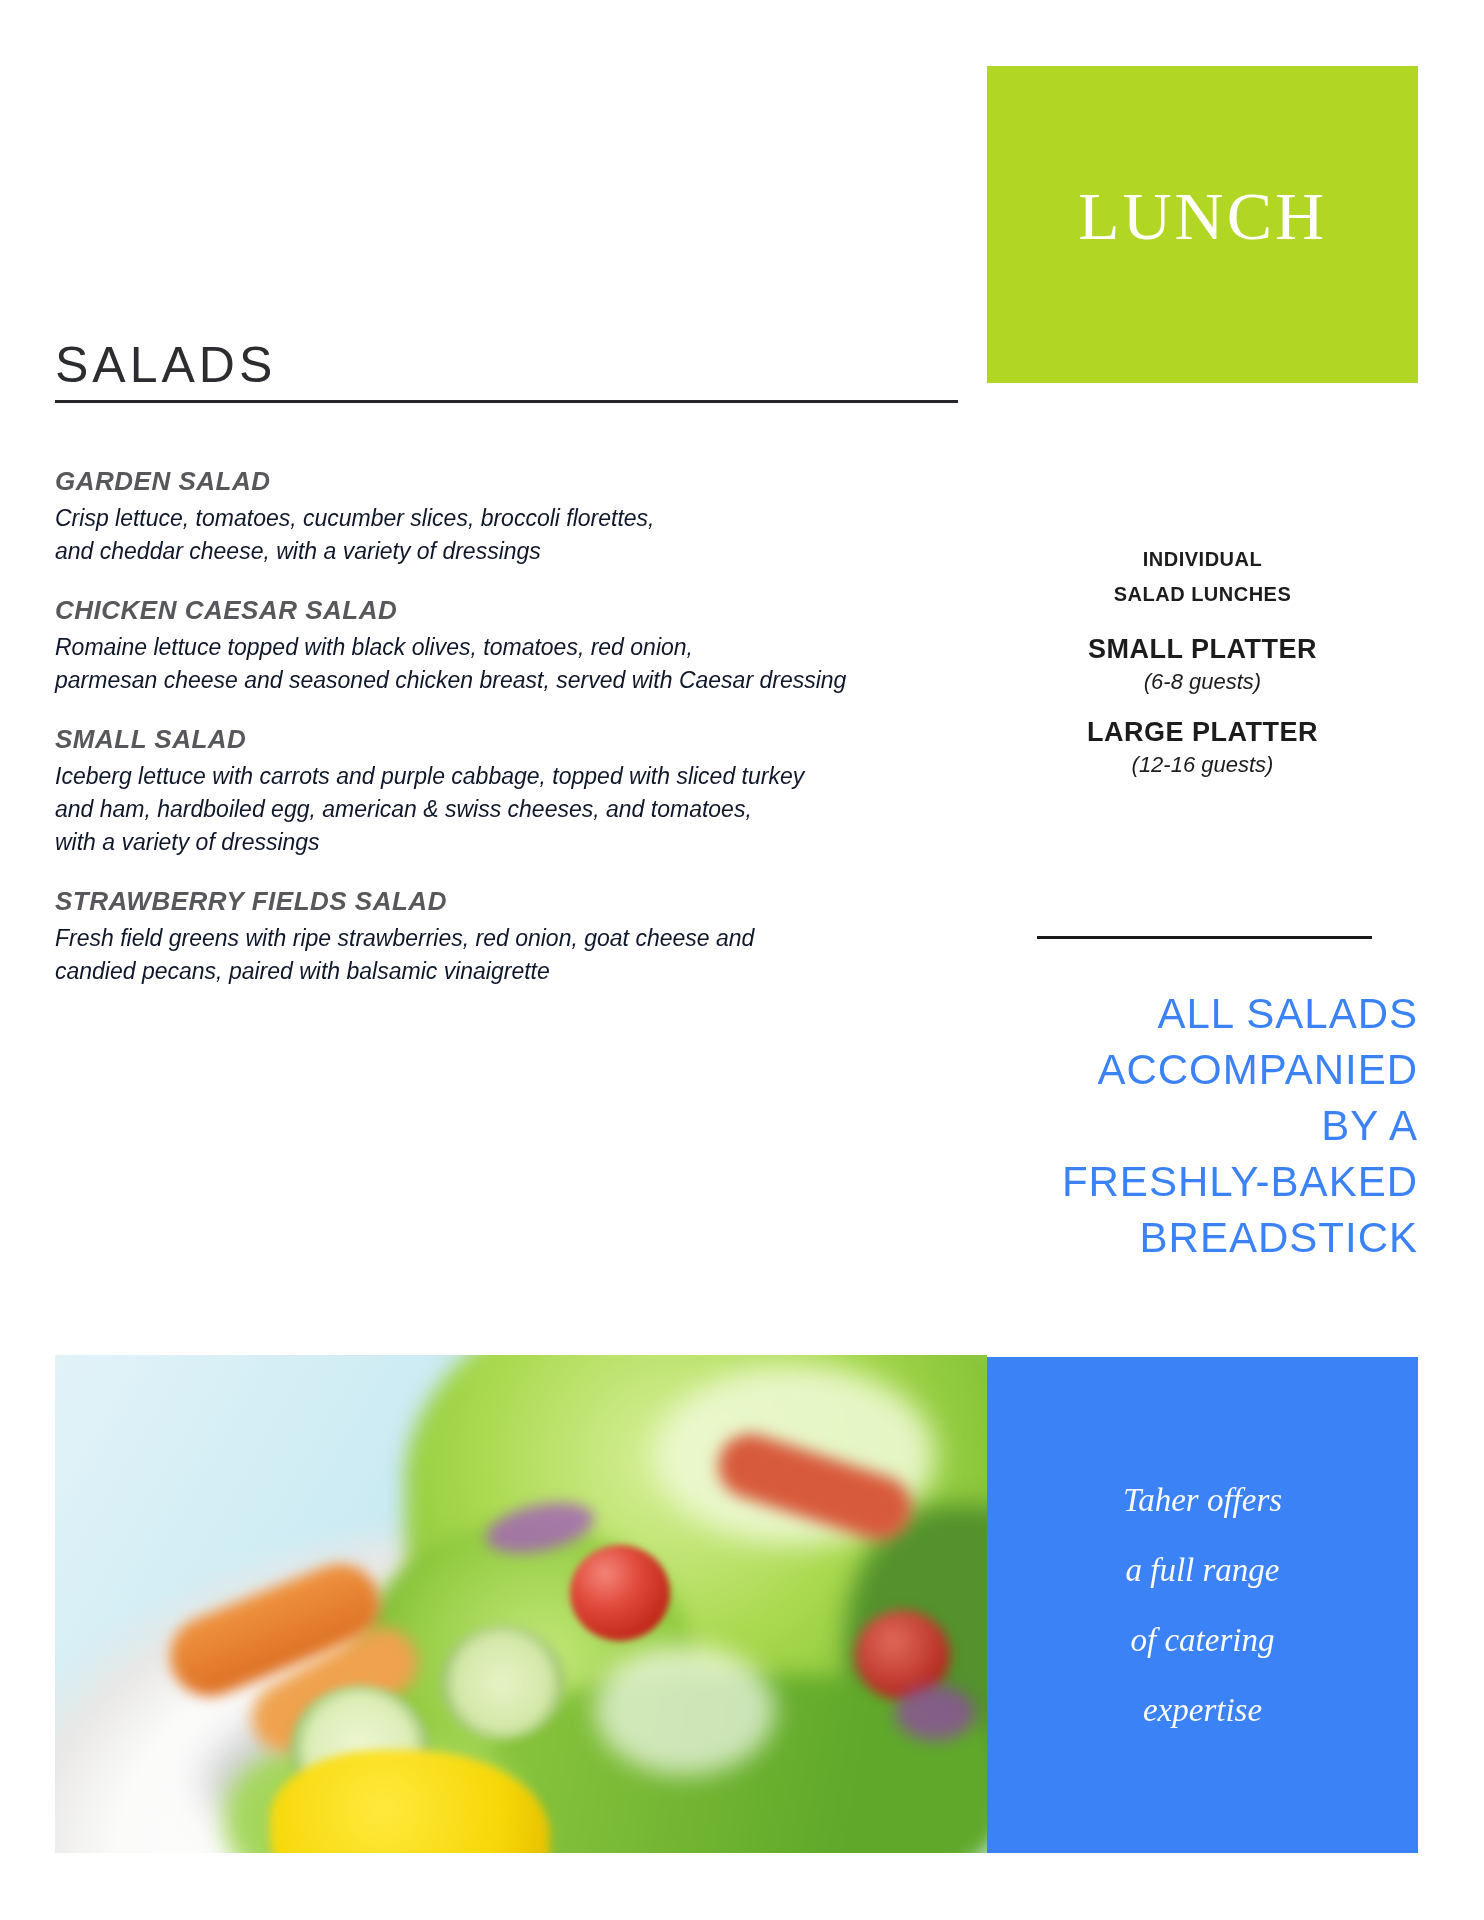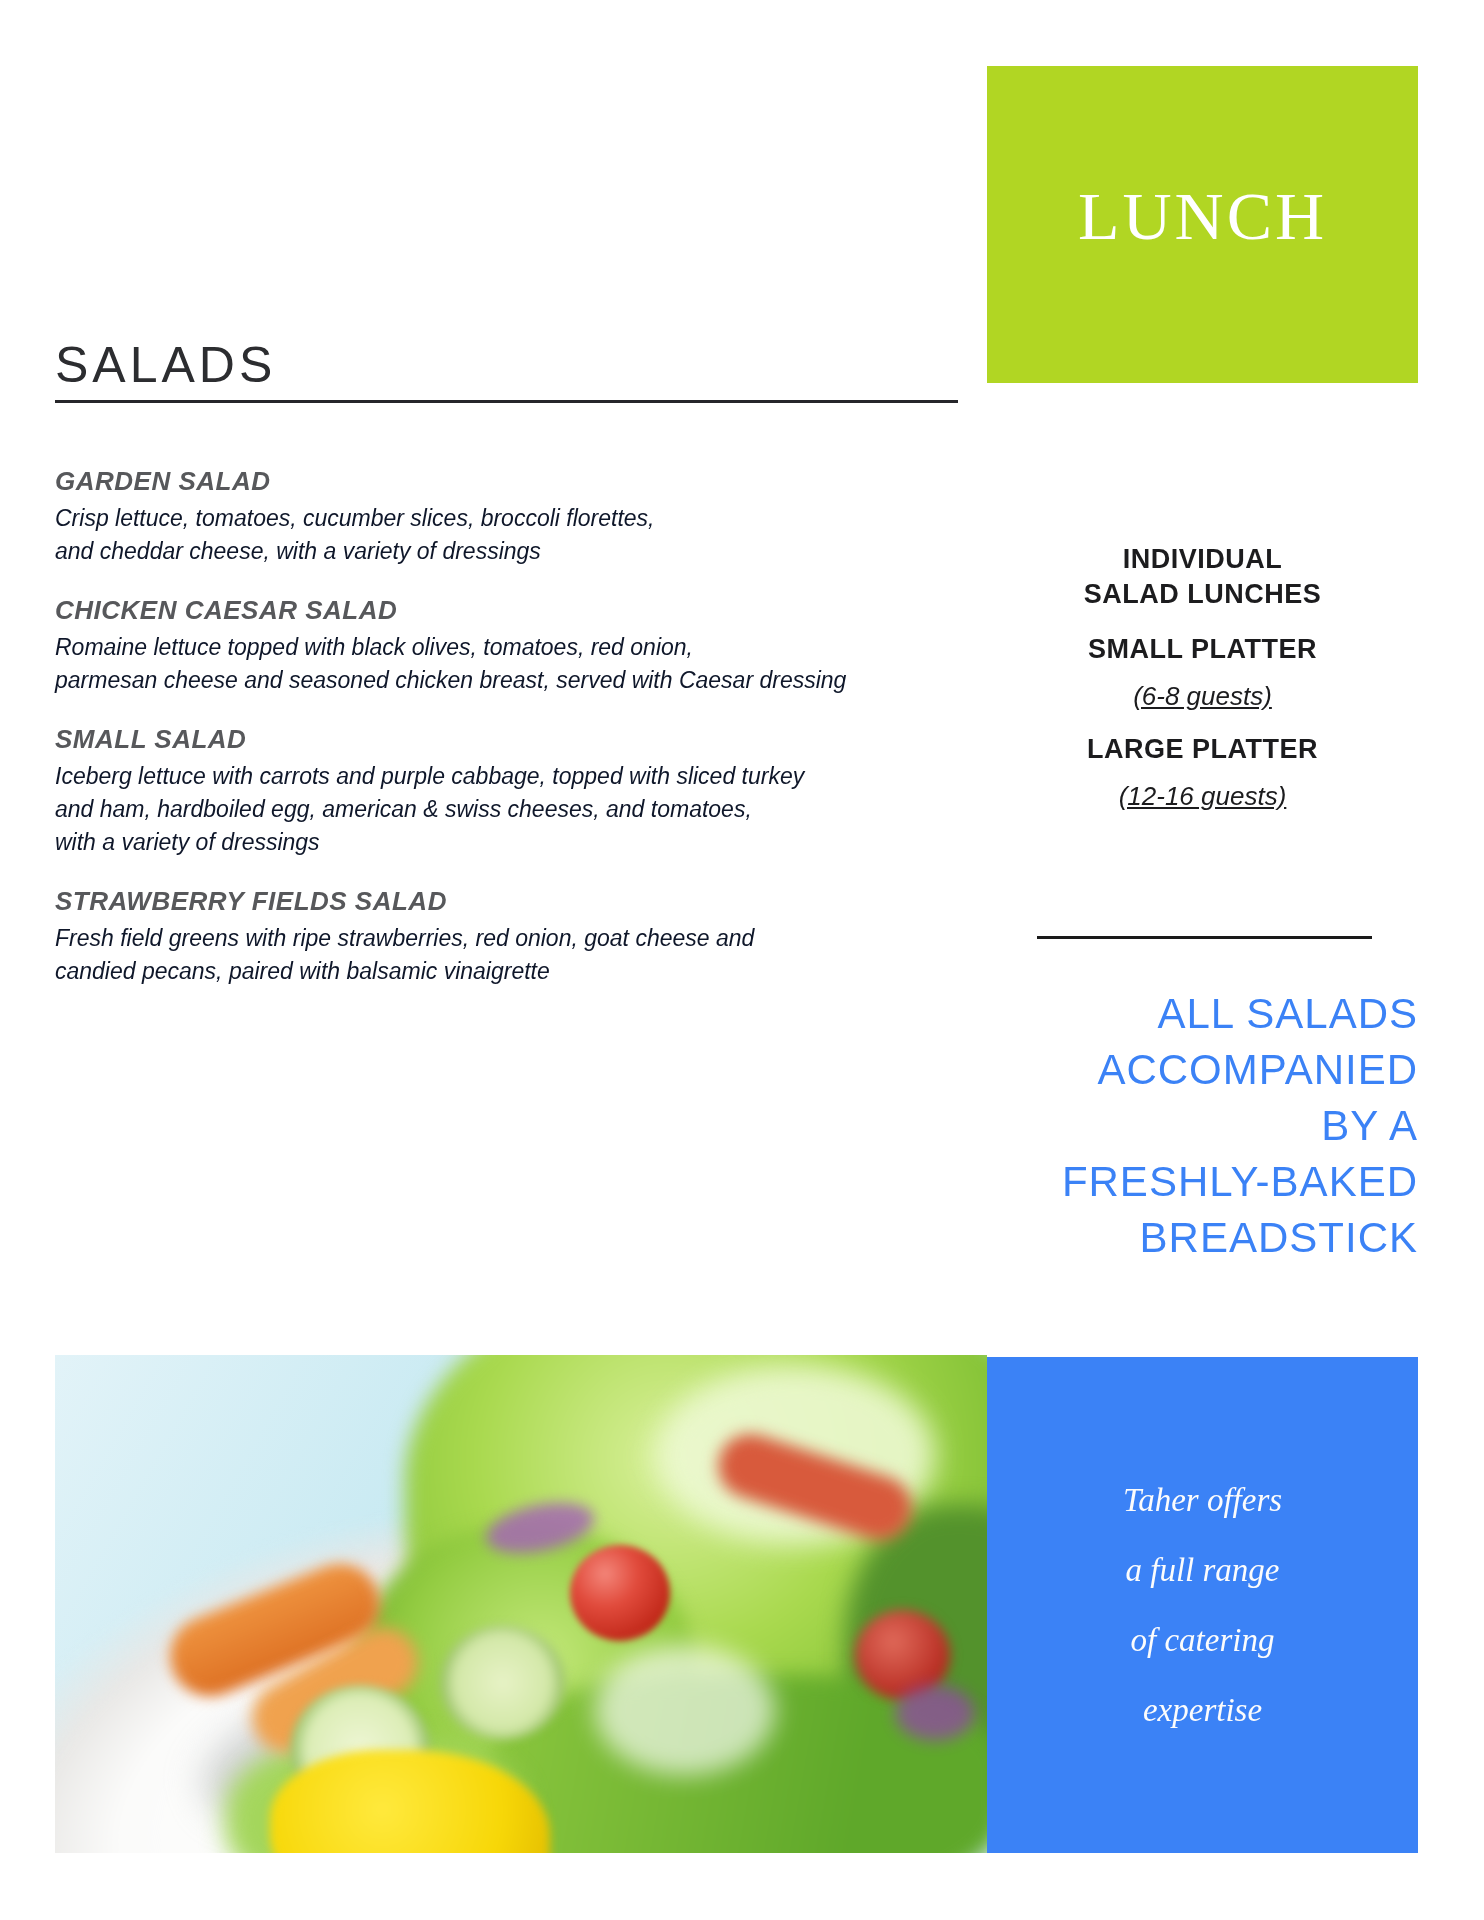--- a/index.html
+++ b/index.html
@@ -32,25 +32,25 @@
     margin:0 0 5px 0;font-size:26px;font-weight:bold;color:#57585b;letter-spacing:.5px;
   }
   .menu-item p{
     margin:0;font-size:23px;color:#0f172a;line-height:33px;white-space:pre-line;
   }
   
   .platters{
     position:absolute;left:987px;top:542px;width:431px;text-align:center;color:#1c1c1e;
   }
   .platters .heading{
-    font-size:27px;font-weight:bold;line-height:35px;white-space:pre-line;letter-spacing:.5px;
+    font-size:20px;font-weight:bold;line-height:35px;white-space:pre-line;letter-spacing:.5px;
   }
   .platter-option{margin-top:22px;}
   .platter-option .label{font-size:27px;font-weight:bold;letter-spacing:.5px;}
-  .platter-option .capacity{font-size:26px;font-style:italic;margin-top:16px;text-decoration:underline;}
+  .platter-option .capacity{font-size:22px;font-style:italic;margin-top:4px;}
   .note-rule{
     position:absolute;left:1037px;top:936px;width:335px;height:3px;background:#1a1a1a;
   }
   .breadstick-note{
     position:absolute;left:987px;top:986px;width:431px;text-align:right;
     font-size:42px;line-height:56px;color:#3b82f6;white-space:pre-line;letter-spacing:1px;
   }
   
   .photo{
     position:absolute;left:55px;top:1355px;width:932px;height:498px;overflow:hidden;

